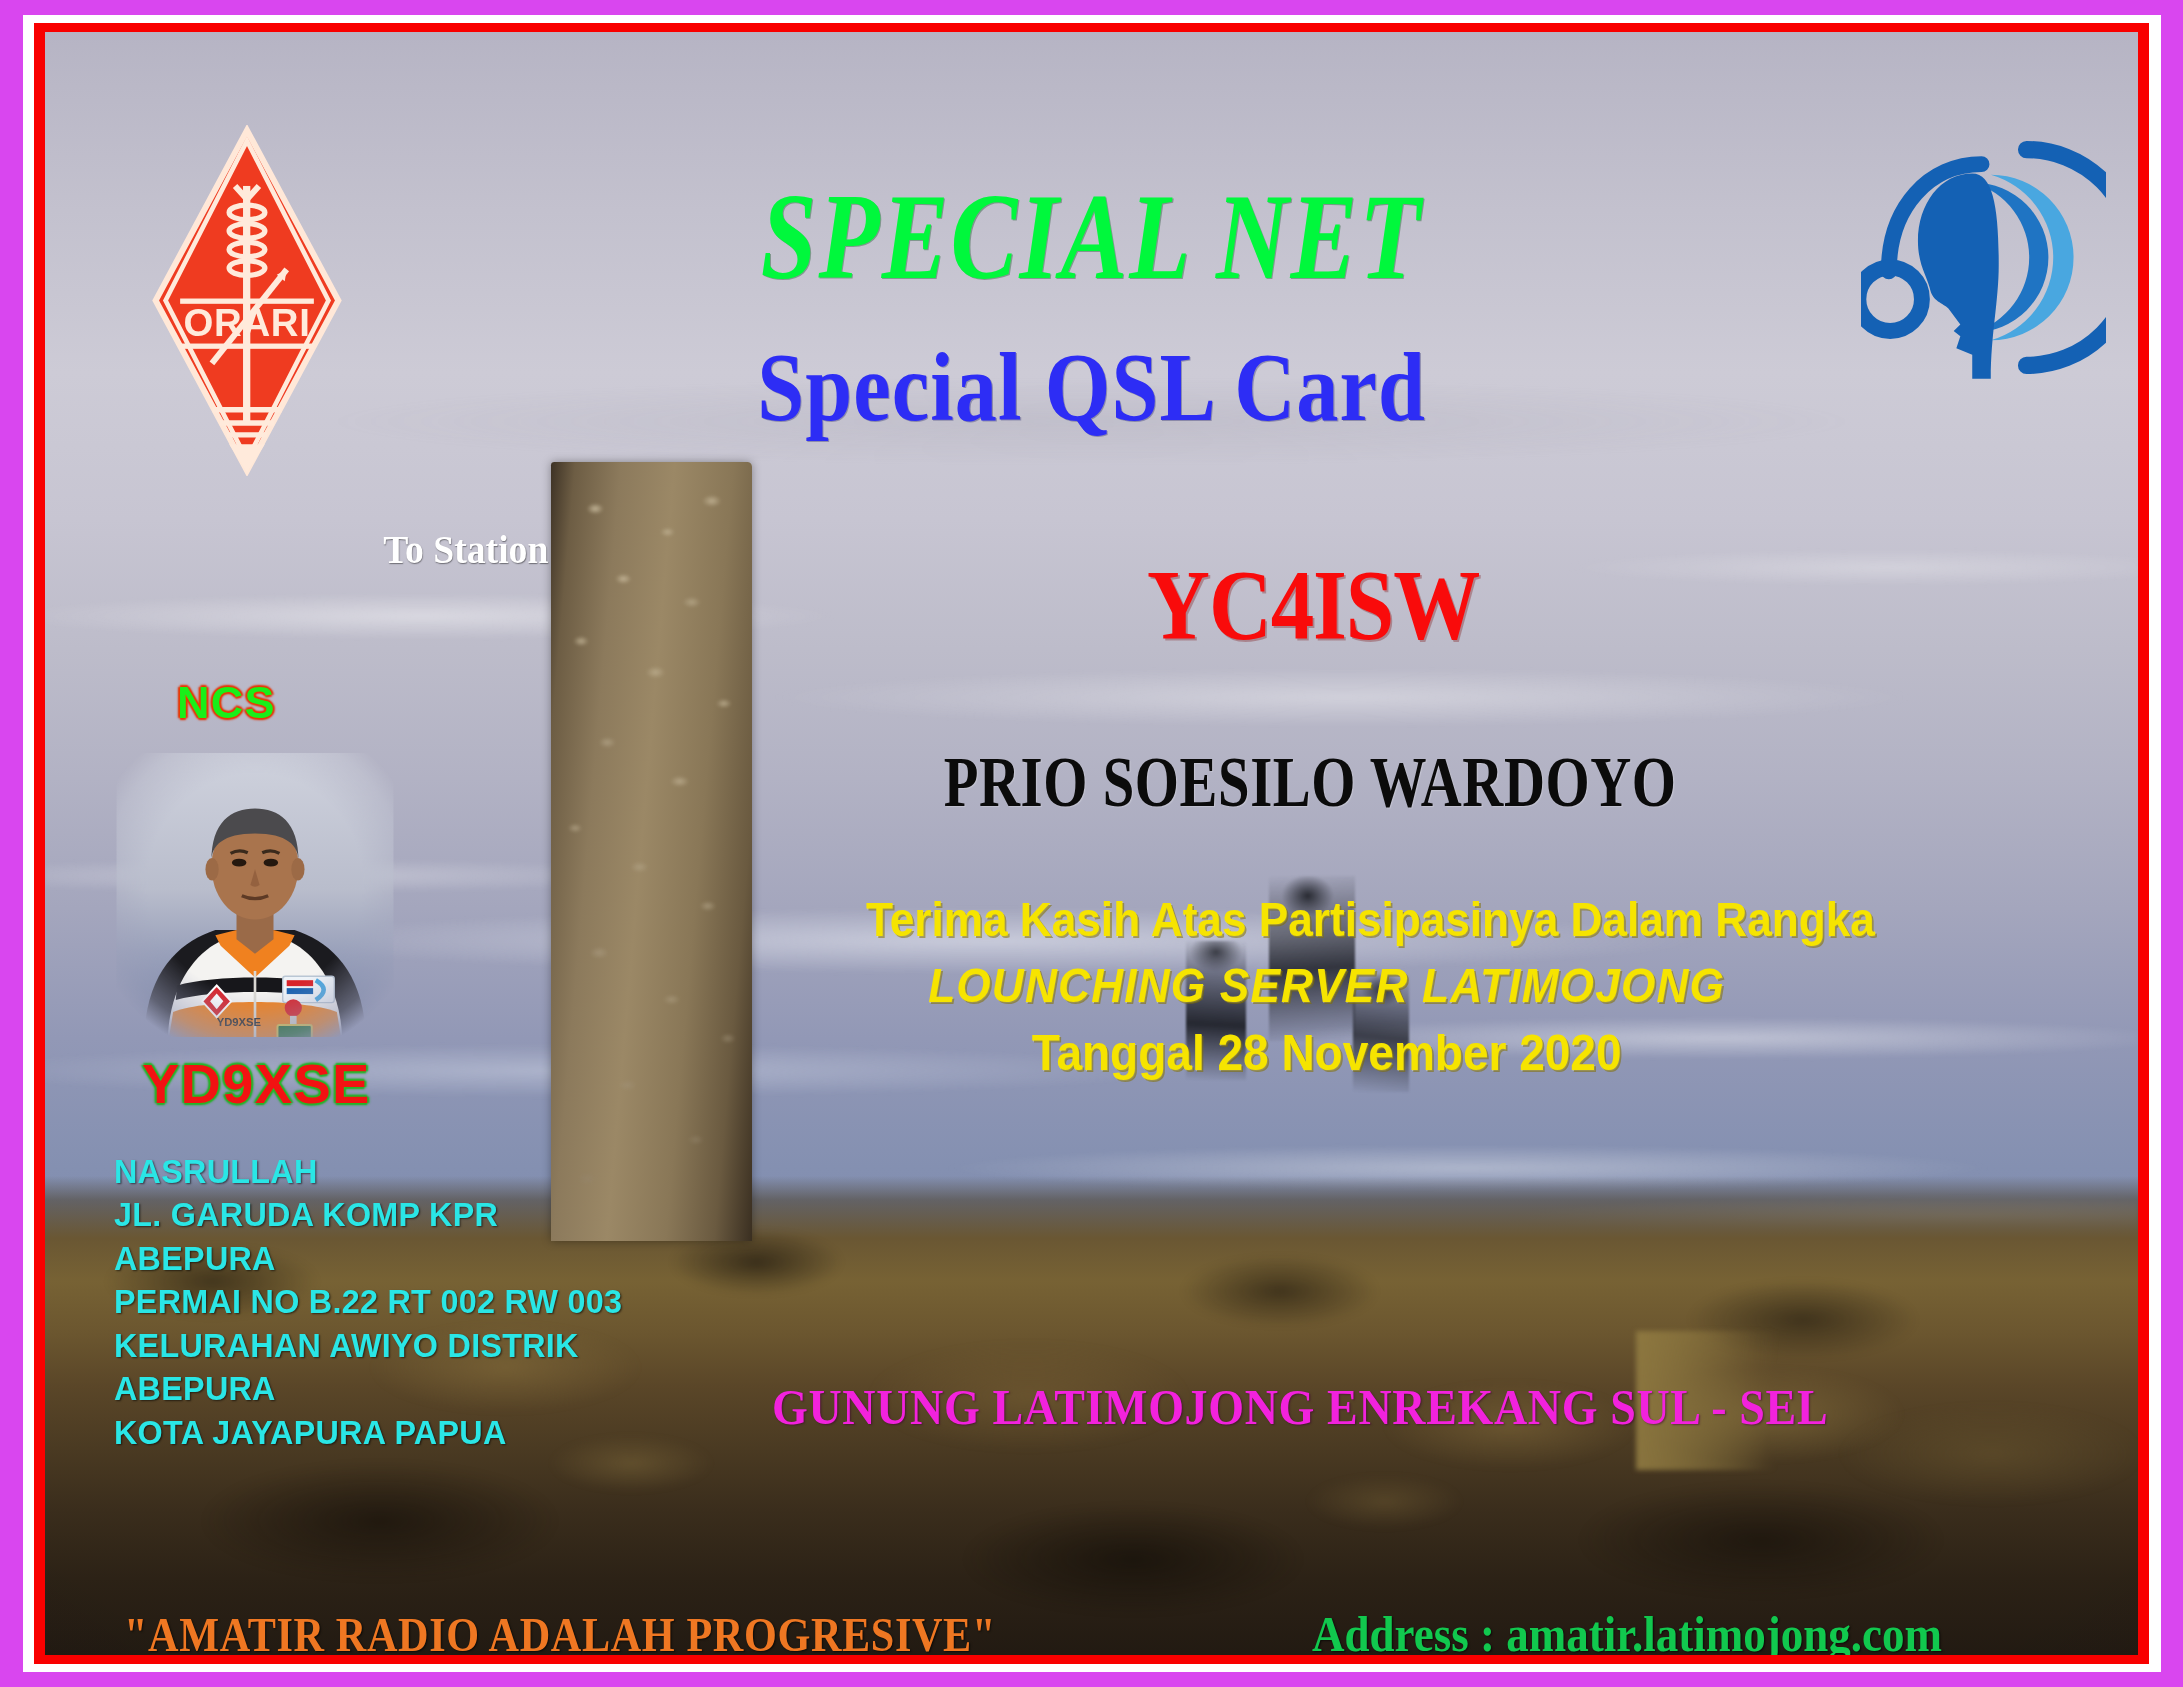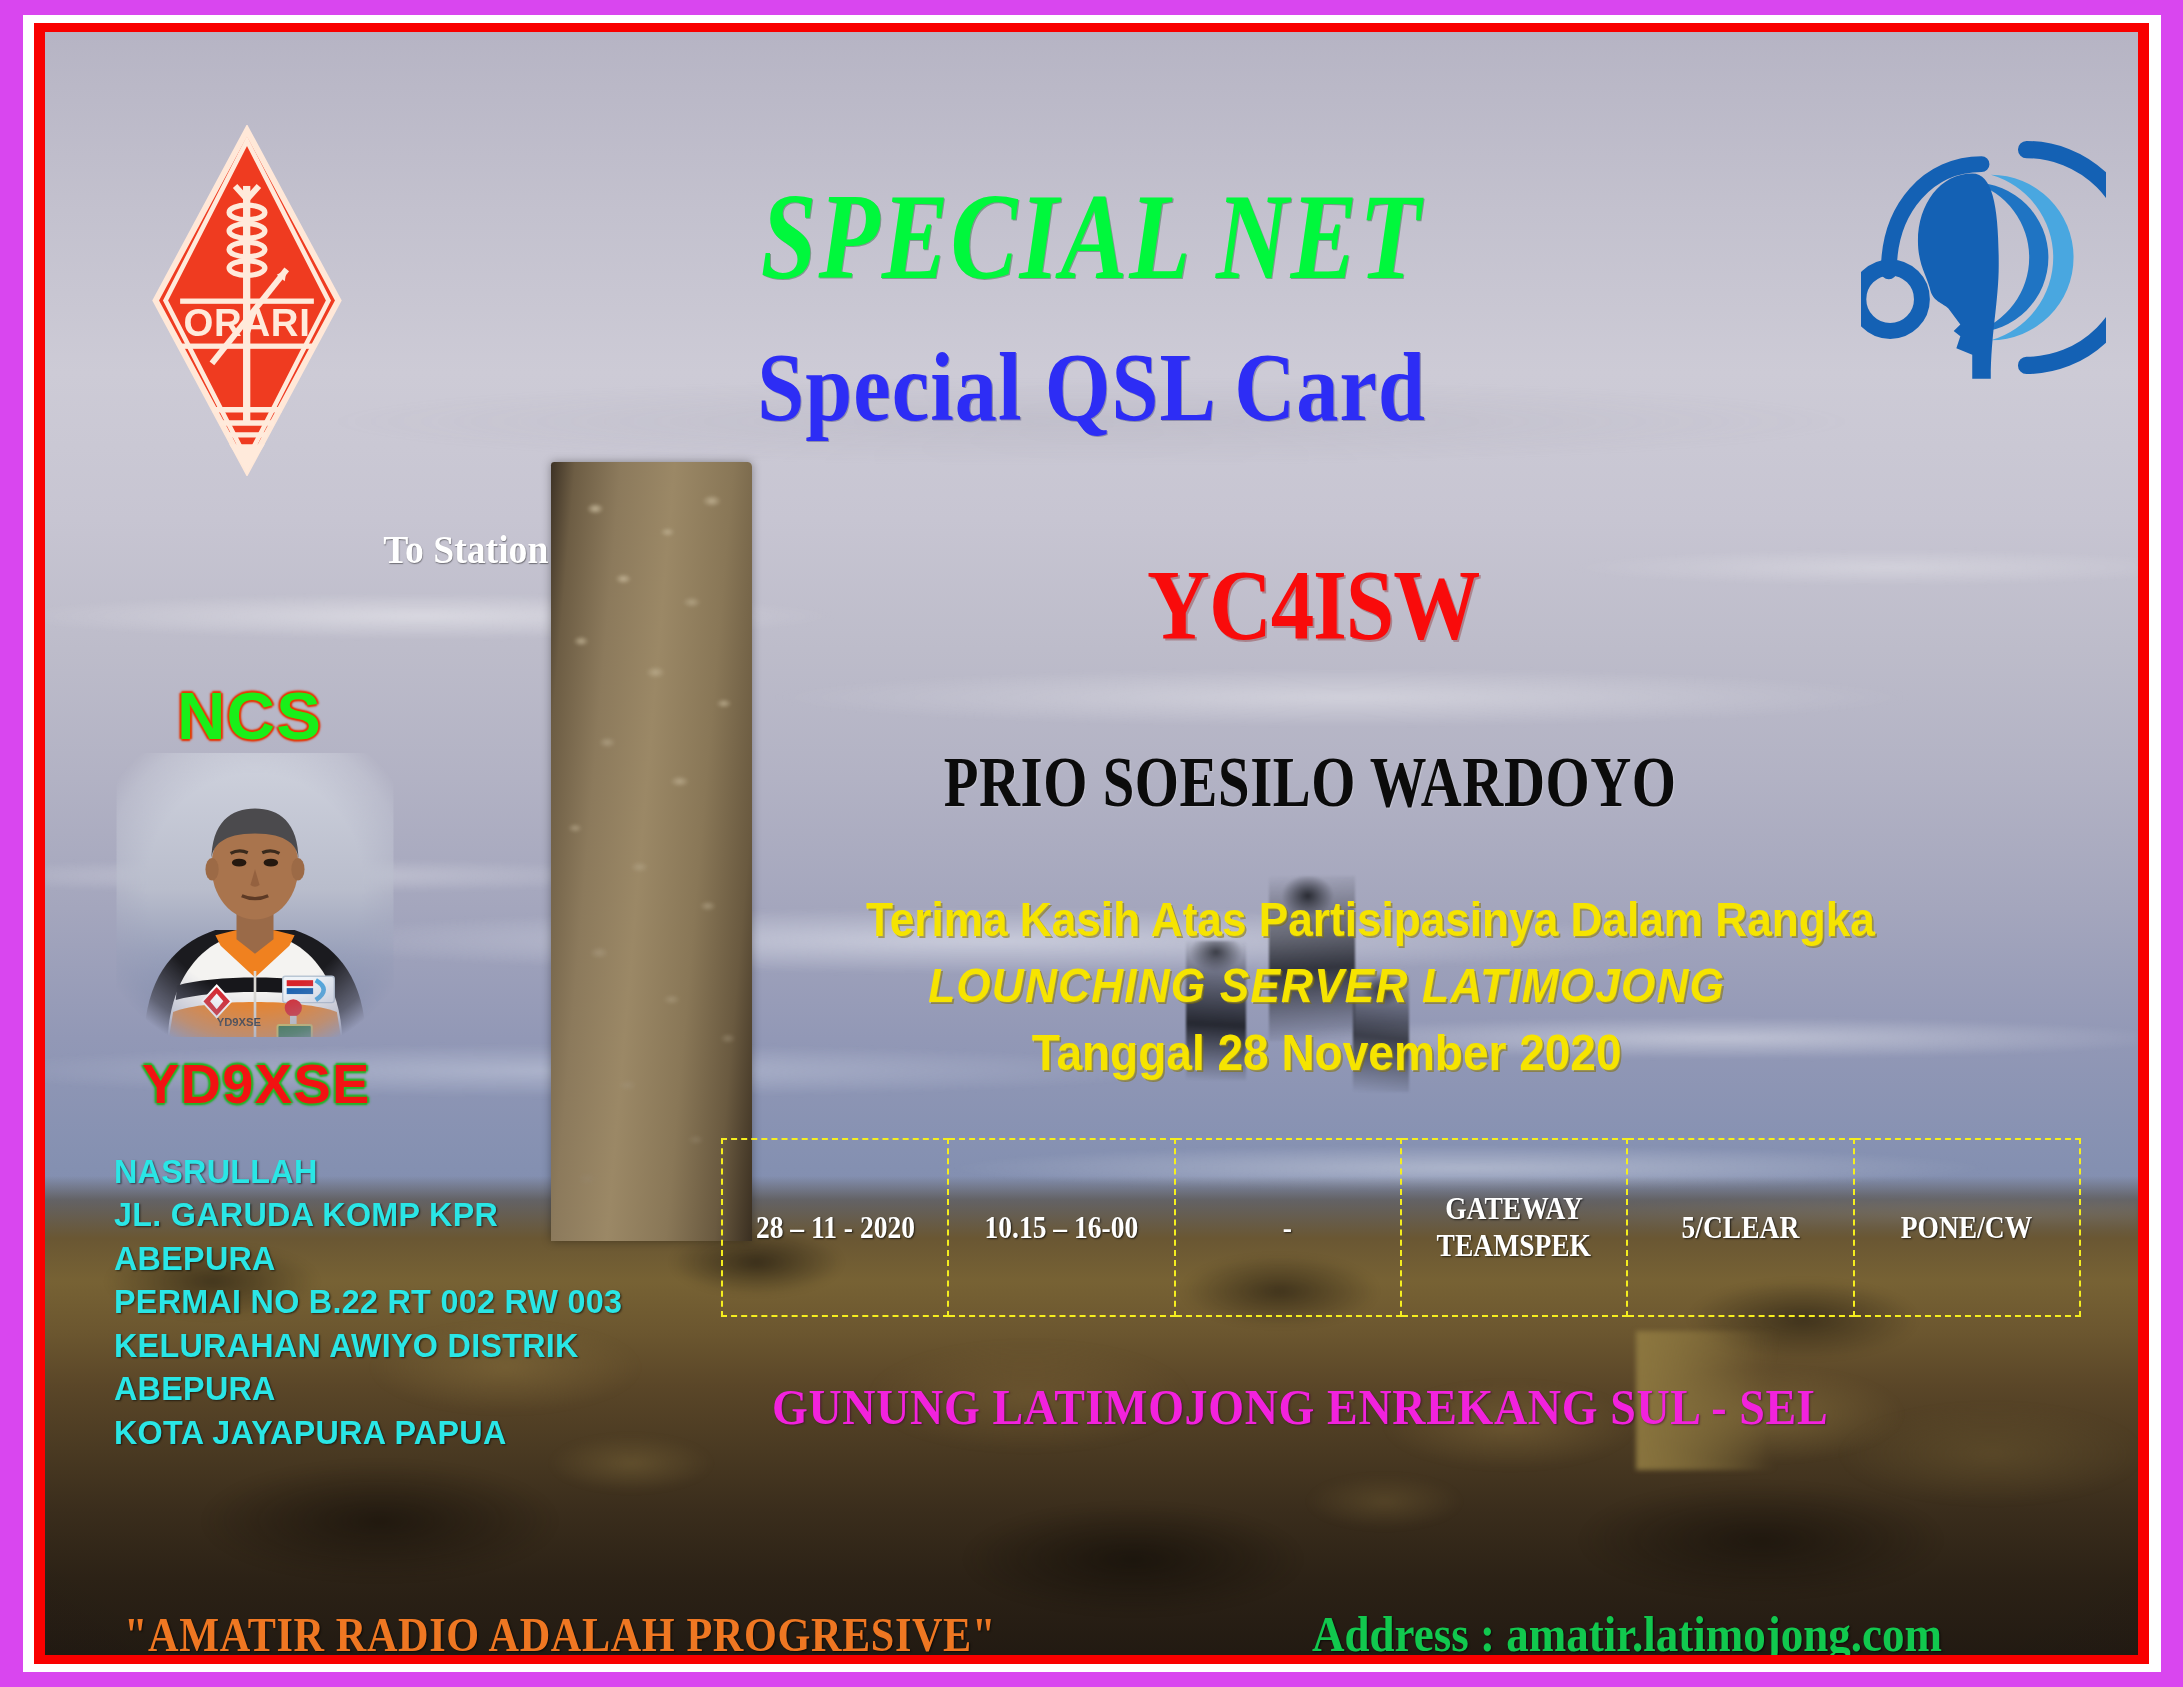--- a/index.html
+++ b/index.html
@@ -251,21 +251,21 @@
     white-space: nowrap;
   }
   #thanks-line   { left: 781px; right: 311px; top: 860px; text-align:center; font-size: 48px; transform: scaleX(.92); }
   #event-line    { left: 781px; right: 311px; top: 926px; text-align:center; font-size: 48px; font-style: italic; letter-spacing: 1.3px; transform: scaleX(.92); }
   #date-line     { left: 781px; right: 311px; top: 992px; text-align:center; font-size: 50px; transform: scaleX(.92); }
 
   
   #ncs-label {
     position: absolute; left: 132px; top: 645px;
     font-family: "Liberation Sans", sans-serif;
-    font-weight: bold; font-size: 67px; color: #19ef19;
+    font-weight: bold; font-size: 45px; color: #19ef19;
     letter-spacing: 1.3px;
     text-shadow: 0 0 2.6px #ff4400, 2px 0 2px #e03000, -2px 0 2px #e03000,
                  0 2px 2px #e03000, 0 -2px 2px #e03000;
   }
   #ncs-photo {
     position: absolute; left: 71px; top: 721px; width: 278px; height: 284px;
   }
   #ncs-callsign {
     position: absolute; left: 66px; top: 1019px; width: 291px;
     text-align: center;
@@ -502,31 +502,20 @@
           <div>JL. GARUDA KOMP KPR</div>
           <div>ABEPURA</div>
           <div>PERMAI NO B.22 RT 002 RW 003</div>
           <div>KELURAHAN AWIYO DISTRIK</div>
           <div>ABEPURA</div>
           <div>KOTA JAYAPURA PAPUA</div>
         </div>
 
         <table id="log-table">
           <tbody>
-          <tr class="val">
-            <td><span class="cellwrap">28 – 11 - 2020</span></td>
-            <td><span class="cellwrap">10.15 – 16-00</span></td>
-            <td><span class="cellwrap">-</span></td>
-            <td>
-              <span class="cellwrap">GATEWAY</span><br>
-              <span class="cellwrap">TEAMSPEK</span>
-            </td>
-            <td><span class="cellwrap">5/CLEAR</span></td>
-            <td><span class="cellwrap">PONE/CW</span></td>
-          </tr>
         </tbody>
           </table>
 
         <div id="location-line">GUNUNG LATIMOJONG ENREKANG SUL - SEL</div>
 
         <div id="footer-motto">"AMATIR  RADIO ADALAH PROGRESIVE"</div>
         <div id="footer-address">Address  : amatir.latimojong.com</div>
 
       </div>
     </div>

